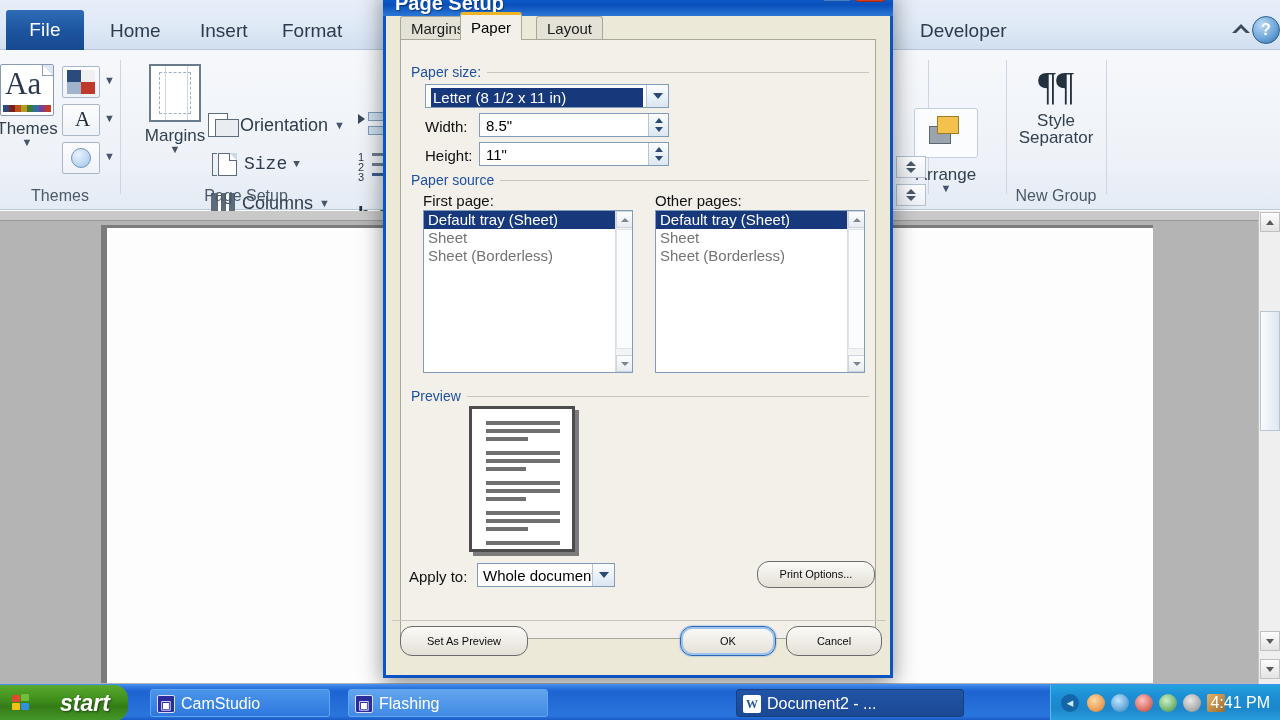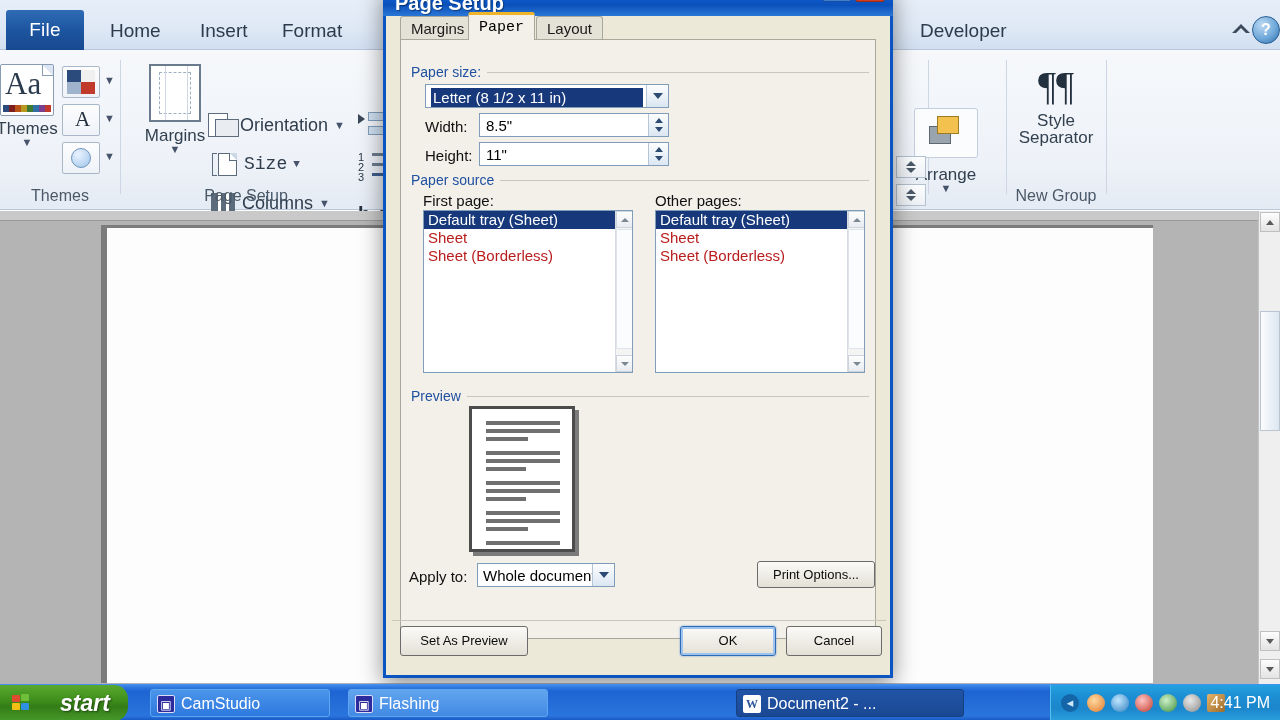--- a/index.html
+++ b/index.html
@@ -210,41 +210,41 @@
   .spinfield .spinner {
     position:absolute; right:0; top:0; width:20px; height:22px;
     background: linear-gradient(to bottom,#fcfdfe,#dce7f3); border-left:1px solid #b5c4d6;
   }
   .spinfield .spinner .tu { position:absolute; left:50%; transform:translateX(-50%); top:4px; width:0;height:0;border-left:4px solid transparent;border-right:4px solid transparent;border-bottom:5px solid #2d4a73;}
   .spinfield .spinner .td { position:absolute; left:50%; transform:translateX(-50%); bottom:4px; width:0;height:0;border-left:4px solid transparent;border-right:4px solid transparent;border-top:5px solid #2d4a73;}
 
   .listbox {
     position:absolute; border:1px solid #7f9db9; background:#fff; overflow:hidden;
   }
-  .lb-item { font-size:15px; color:#b91c1c; padding:1px 4px; height:18px; line-height:16px; white-space:nowrap;}
+  .lb-item { font-size:15px; color:#737373; padding:1px 4px; height:18px; line-height:16px; white-space:nowrap;}
   .lb-item.sel { background:#17397c; color:#fff; }
   .lb-scroll {
     position:absolute; right:0; top:0; width:17px; bottom:0;
     background:#f4f4f4; border-left:1px solid #d7dce3;
   }
   .lb-sb { position:absolute; left:0; width:17px; height:17px; background: linear-gradient(to bottom,#fdfdfd,#e8ecf1); border:1px solid #cdd4dd;}
   .lb-sb .a { position:absolute; left:50%; transform:translateX(-50%); width:0;height:0;border-left:4px solid transparent;border-right:4px solid transparent;}
   .lb-thumb { position:absolute; left:0; top:18px; width:17px; height:120px; background:#fbfcfd; border:1px solid #dfe4ea;}
 
   
   .prev-shadow { position:absolute; background:#7b7b7b; }
   .prev-page {
     position:absolute; background:#fff; border:3px solid #4c4c4c;
   }
   .pl { position:absolute; height:4px; background:#707070; left:14px; }
 
   .btn {
-    position:absolute; border:1px solid #6b6b6b; border-radius:3px;
+    position:absolute; border:1px solid #6b6b6b; border-radius:12px;
     background: linear-gradient(to bottom,#fbfaf7,#e3e0d6);
-    font-size:13px; color:#0b0b0b; text-align:center;
+    font-size:11px; color:#0b0b0b; text-align:center;
   }
   .btn.focus { box-shadow: 0 0 0 2px #9dc3ef inset, 0 0 2px #5f95d6; border-color:#2f6ab5; }
 
   .dlg-footer-sep { position:absolute; left:6px; top:614px; width:494px; height:1px; background:#c9c6bb; }
 
   
   .taskbar {
     position:absolute; left:0; top:684px; width:1280px; height:36px;
     background: linear-gradient(to bottom,#3f8bea 0%, #2b73dd 9%, #1e64d2 18%, #2a75dd 88%, #1a5bc6 100%);
     border-top: 1px solid #3f90f0;
@@ -485,21 +485,21 @@
         <span class="tb-btn close">✕</span>
       </span>
     </div>
 
     <div class="dlg-inner">
 
       <div class="tabs-row">
         <div class="dtab" style="left:0;">
           <span>Margins</span>
         </div>
-        <div class="dtab active" style="left:68px;font-family:Liberation Mono, monospace;">
+        <div class="dtab active" style="left:60px;">
           <span>Paper</span>
         </div>
         <div class="dtab" style="left:136px;">
           <span>Layout</span>
         </div>
       </div>
 
       <div class="tab-panel">
 
         <div class="grp-head" style="left:10px; top:24px;">Paper size:</div>

